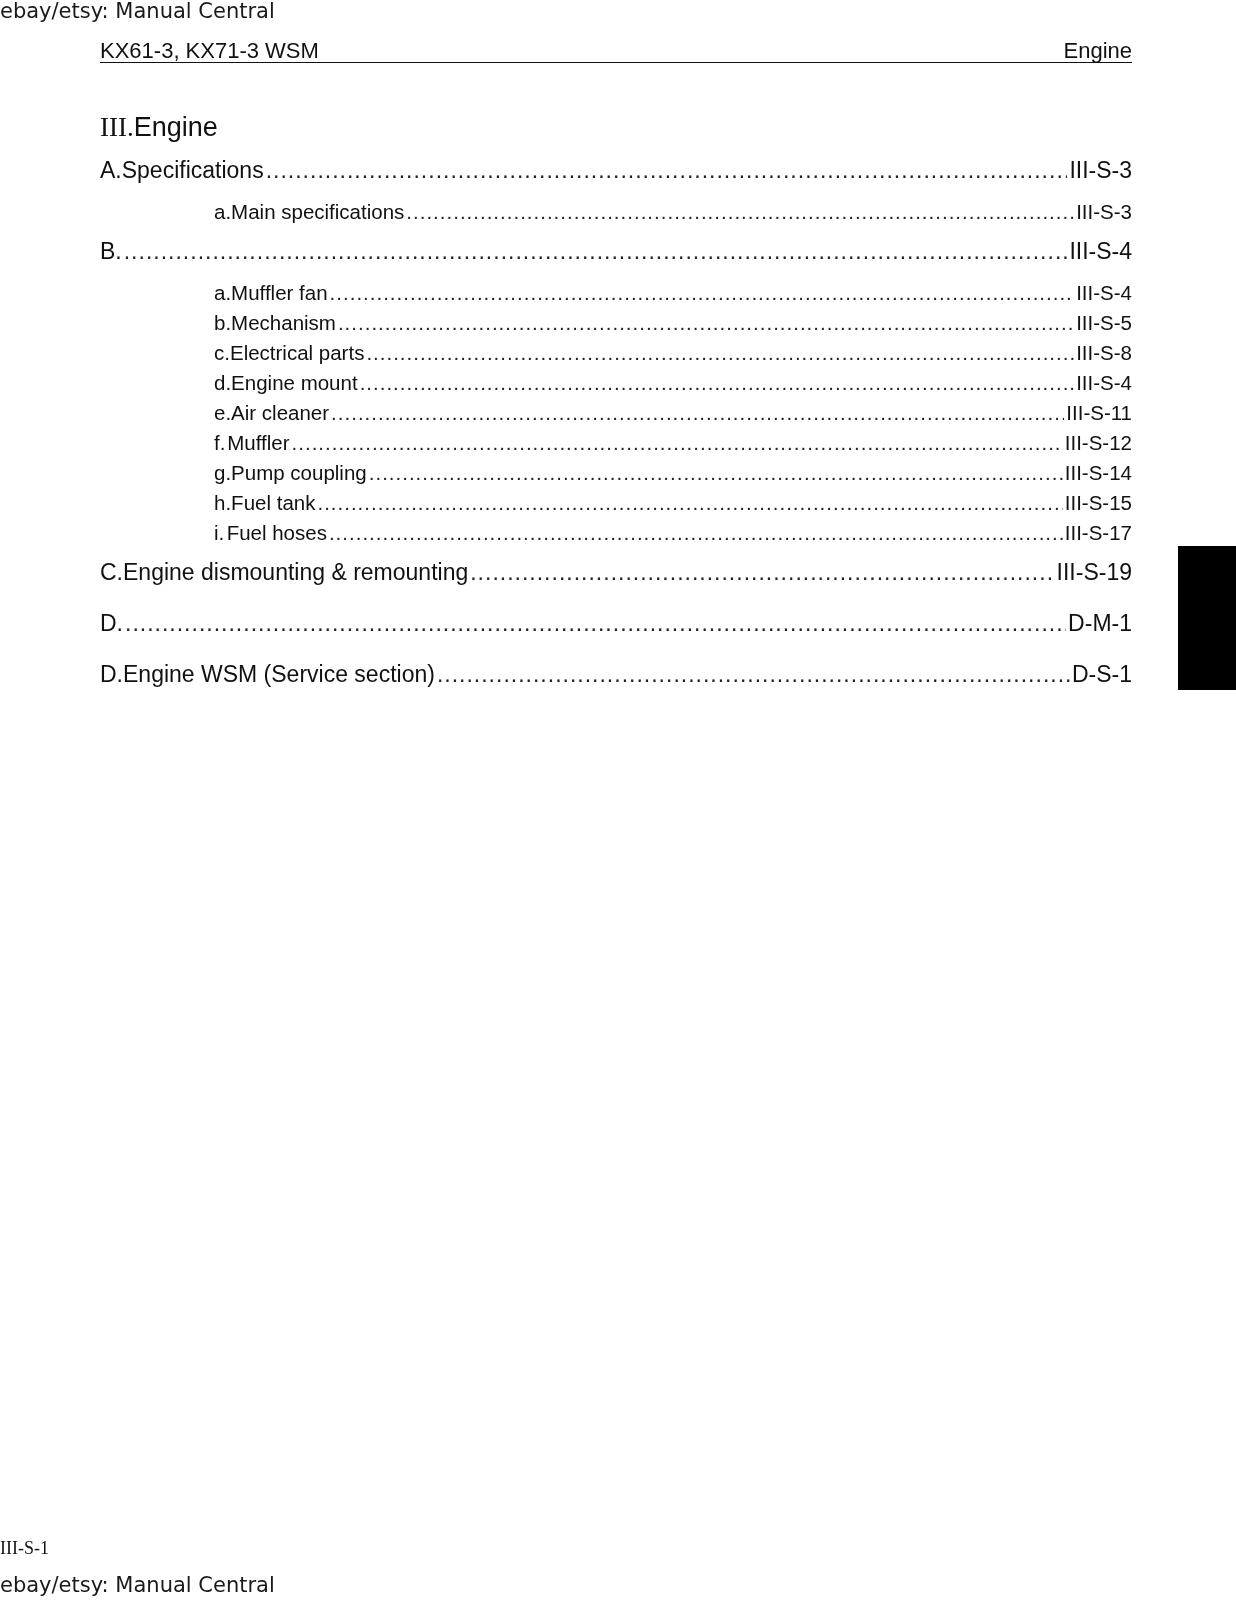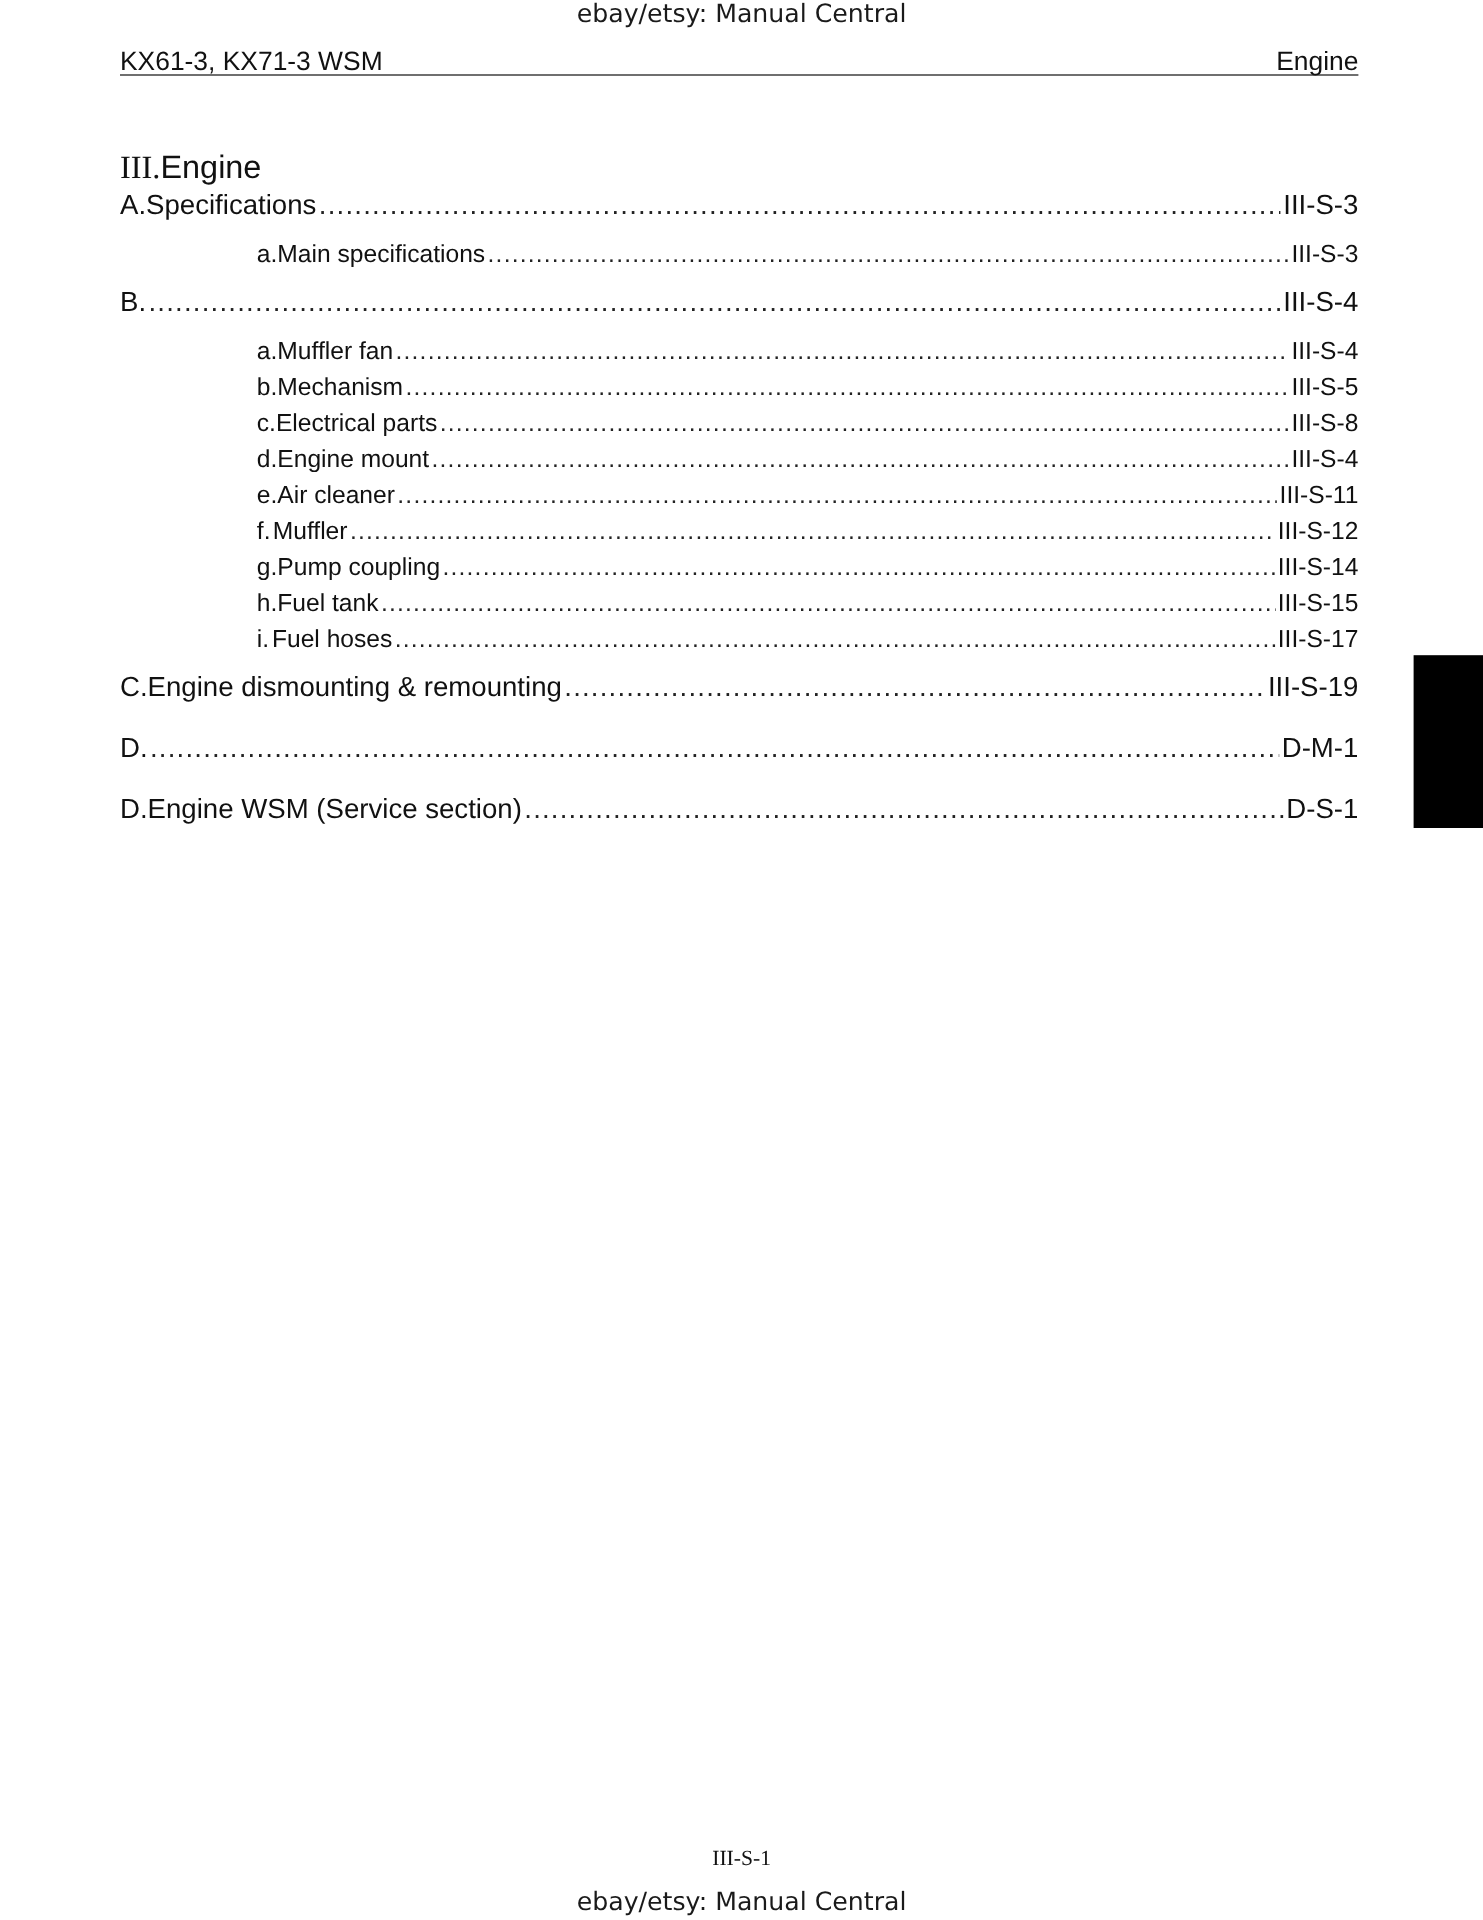--- a/index.html
+++ b/index.html
@@ -2,35 +2,35 @@
 <html><head>
   <meta charset="utf-8">
   <style>
     html, body { margin: 0; padding: 0; }
     body {
       width: 1236px; height: 1600px; position: relative; overflow: hidden;
       background: #ffffff; color: #111111;
       font-family: "Liberation Sans", sans-serif;
     }
     .watermark {
-      position: absolute; left: 0; width: 1236px; text-align: center;
+      position: absolute; left: 0; width: 1236px; text-align: left;
       font-family: "DejaVu Sans", sans-serif; font-size: 21px; color: #1a1a1a;
     }
     .wm-top { top: -1px; }
     .wm-bottom { top: 1573px; }
     .running-header {
       position: absolute; left: 100px; top: 38px; width: 1032px; height: 24px;
       border-bottom: 1.5px solid #111;
       font-size: 22px;
     }
     .running-header .left { position: absolute; left: 0; top: 0; }
     .running-header .right { position: absolute; right: 0; top: 0; }
 
     .chapter-title {
-      position: absolute; left: 100px; top: 112px; font-size: 27px; margin-top: 12px;
+      position: absolute; left: 100px; top: 112px; font-size: 27px;
     }
     .chapter-title .roman { font-family: "Liberation Serif", serif; font-size: 27px; }
 
     .toc-row {
       position: absolute; display: flex; align-items: baseline;
       left: 100px; width: 1032px; white-space: nowrap; overflow: hidden;
     }
     .toc-row.lvl1 { font-size: 23px; }
     .toc-row.lvl2 { font-size: 20.5px; left: 214px; width: 918px; }
     .toc-row .num { display: inline-block; }
@@ -44,21 +44,21 @@
     .toc-row .leader::before {
       content: "....................................................................................................................................................................................................................................................................";
     }
     .toc-row .page { flex: 0 0 auto; }
 
     .section-tab {
       position: absolute; left: 1178px; top: 546px; width: 58px; height: 144px;
       background: #000;
     }
     .page-number {
-      position: absolute; left: 0; width: 1236px; top: 1538px; text-align: center;
+      position: absolute; left: 0; width: 1236px; top: 1538px; text-align: left;
       font-family: "Liberation Serif", serif; font-size: 18px;
     }
   </style>
 </head>
 <body>
 
 <div class="watermark wm-top">ebay/etsy: Manual Central</div>
 
 <div class="running-header">
   <span class="left">KX61-3, KX71-3 WSM</span>

